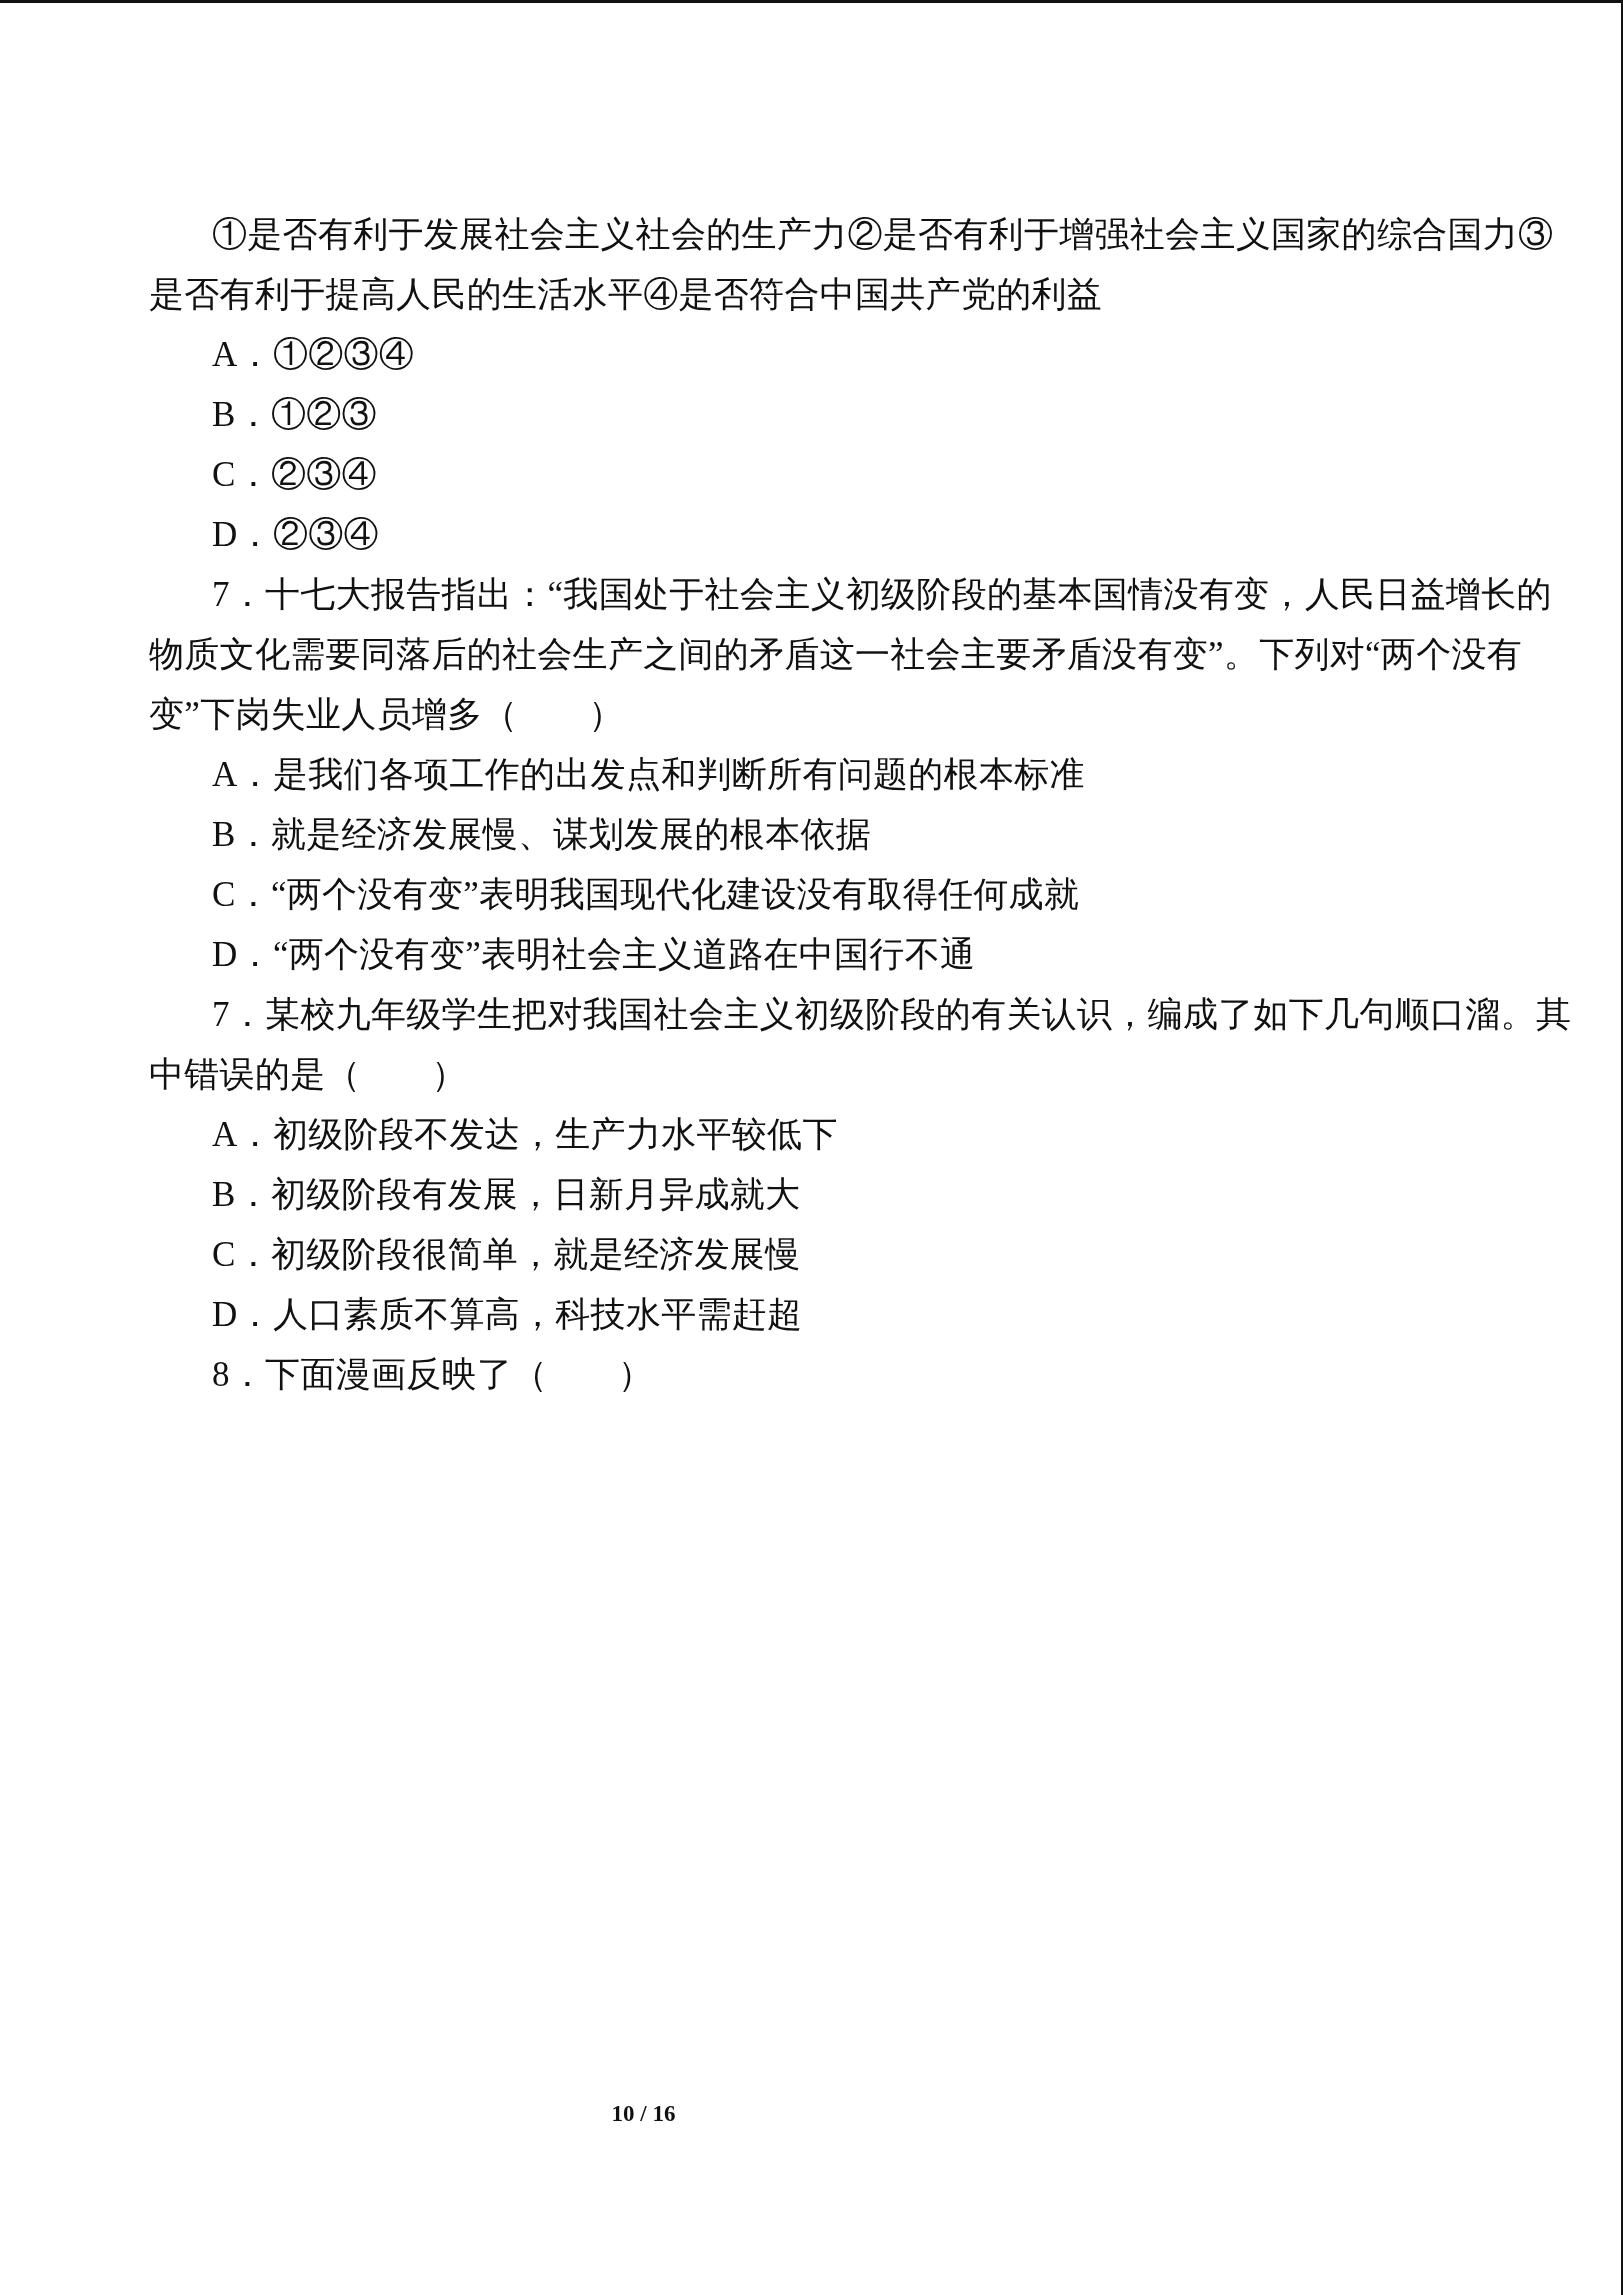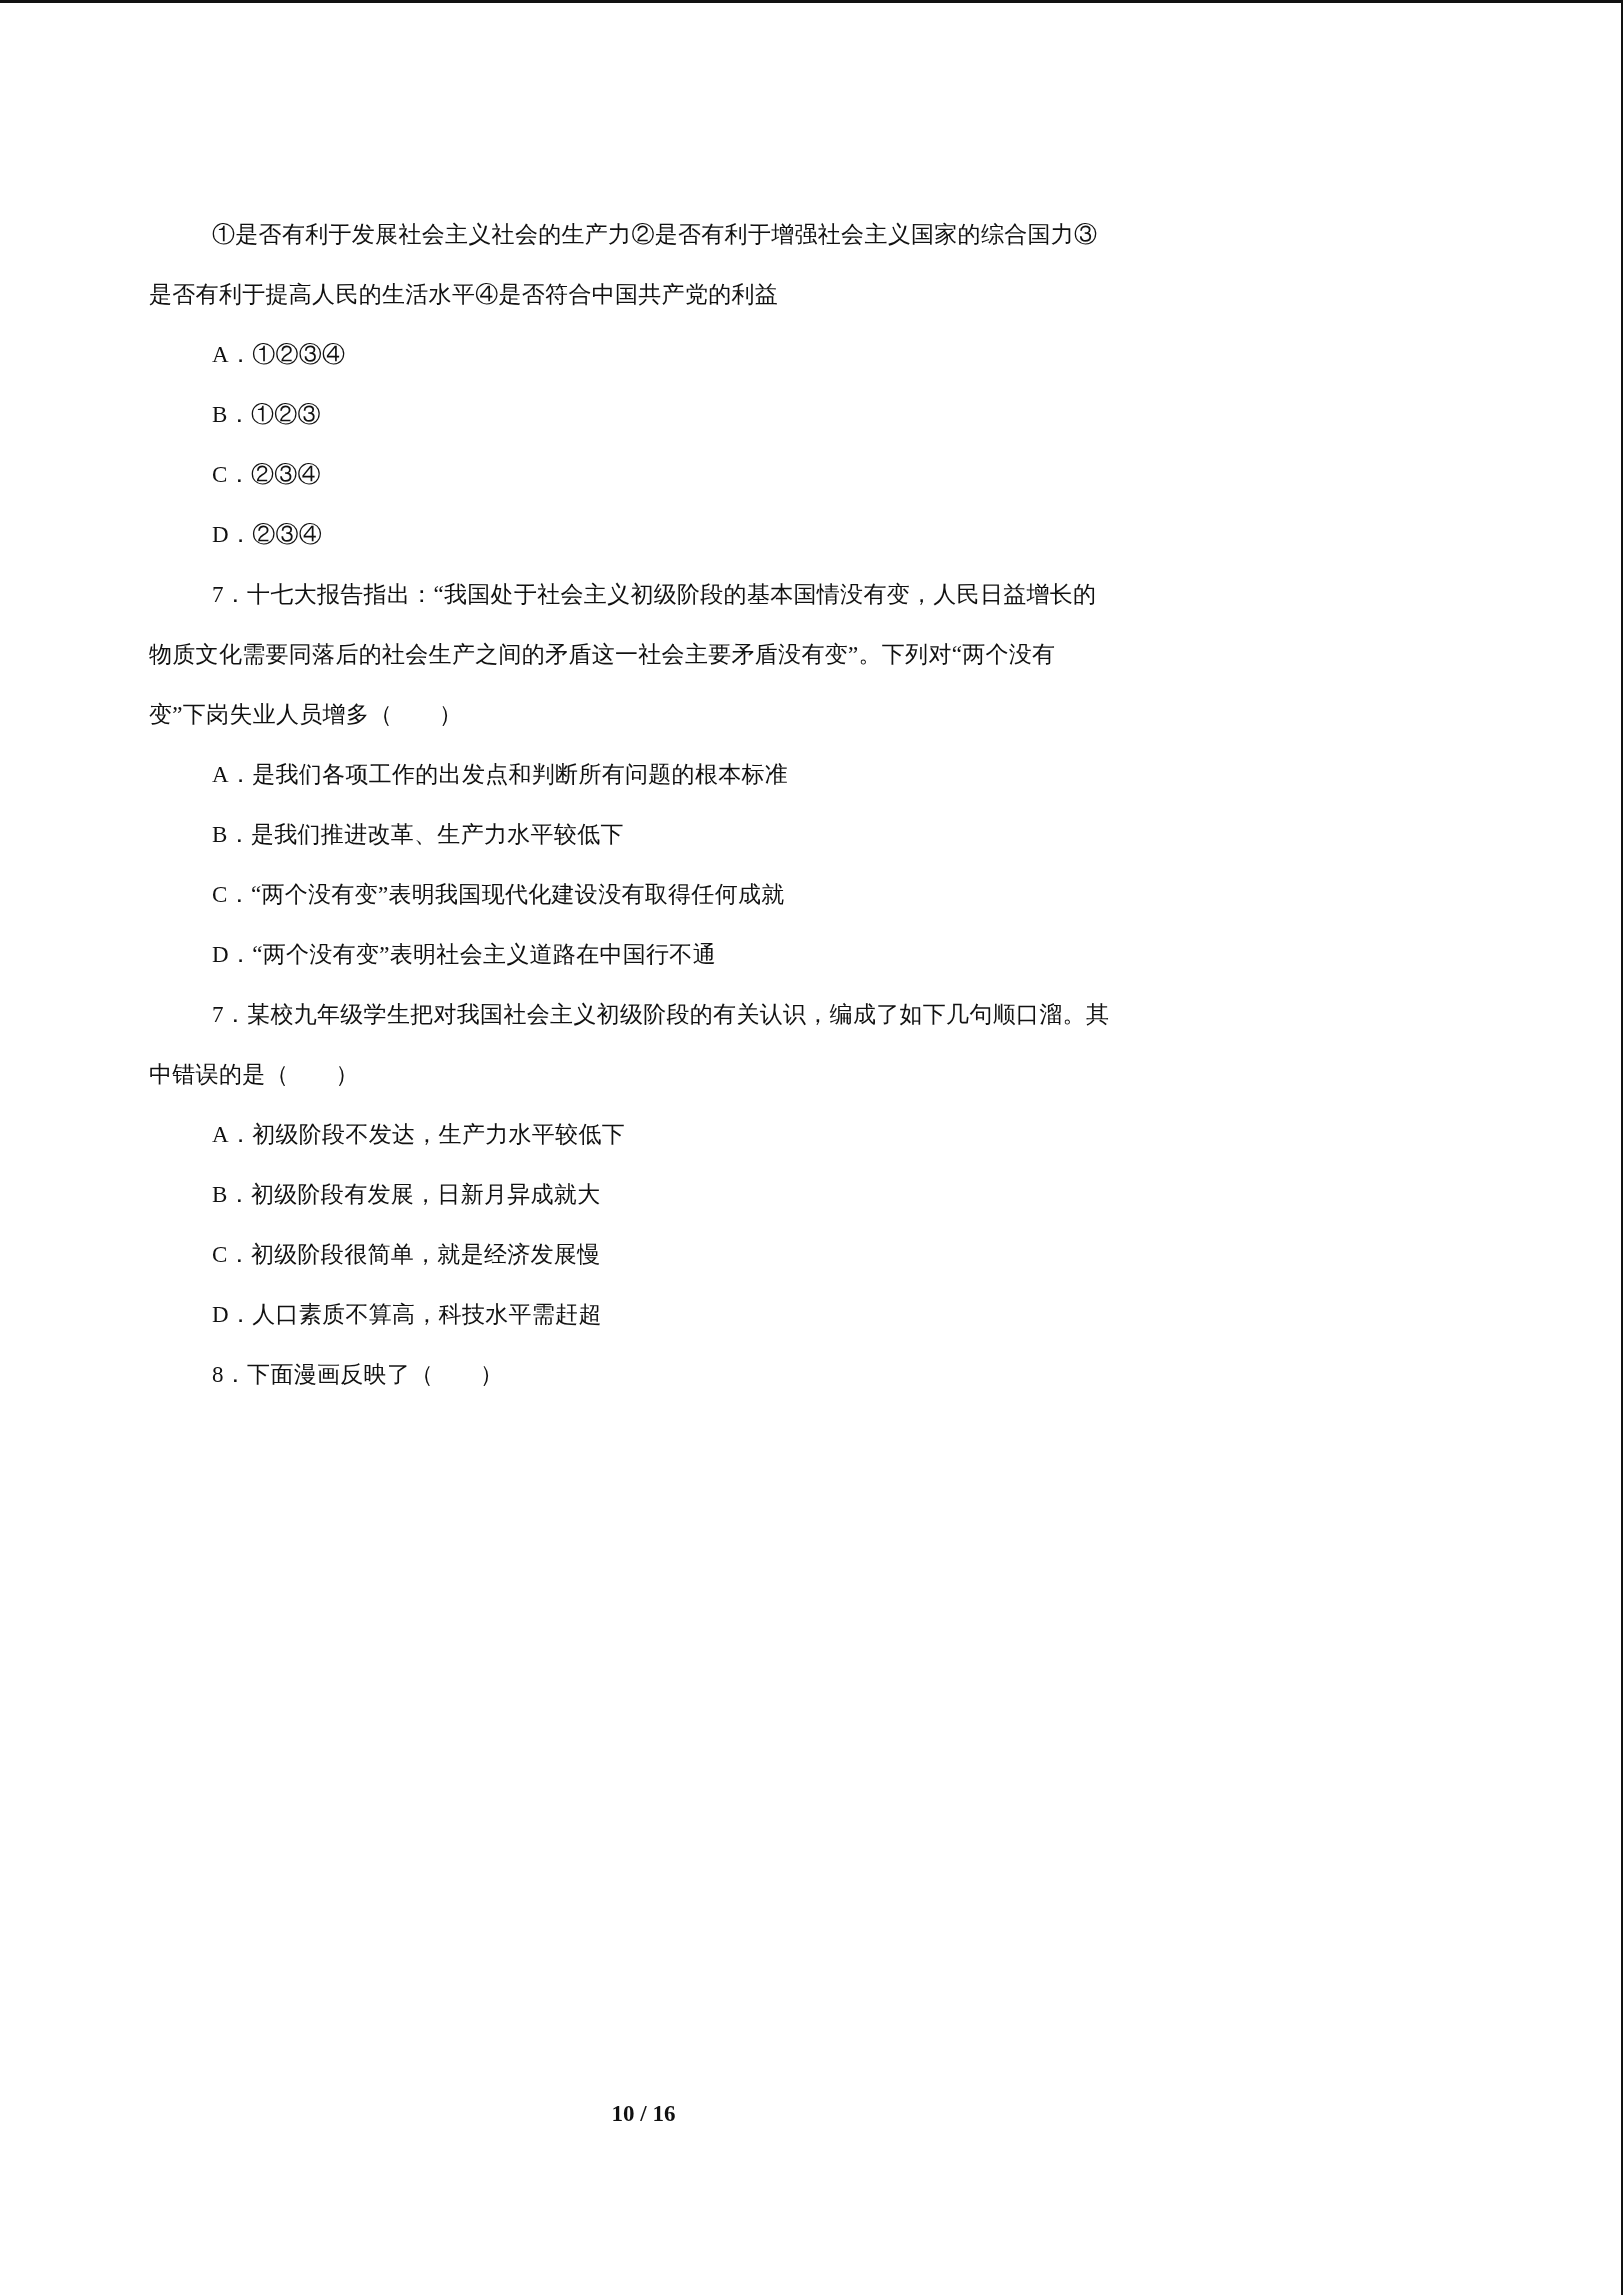--- a/index.html
+++ b/index.html
@@ -5,21 +5,21 @@
   html, body { margin: 0; padding: 0; background: #ffffff; }
   body {
     width: 1623px; height: 2295px; position: relative; overflow: hidden;
     font-family: "Liberation Serif", "DejaVu Serif", serif;
     color: #111111;
   }
   .top-rule { position: absolute; left: 0; top: 0; width: 1623px; height: 2.7px; background: #111; }
   .right-rule { position: absolute; right: 0; top: 0; width: 2px; height: 2295px; background: #111; }
   .content { position: absolute; left: 149px; top: 205px; width: 1329px; }
   .line {
-    font-size: 23px; line-height: 60px; height: 60px; white-space: nowrap; letter-spacing: 0.3px;
+    font-size: 35px; line-height: 60px; height: 60px; white-space: nowrap; letter-spacing: 0.3px;
   }
   .indent { padding-left: 63px; }
   .opt { padding-left: 63px; }
   .page-num {
     position: absolute; top: 2101px; left: 0; width: 1287px; text-align: center;
     font-family: "Liberation Serif", serif; font-weight: bold; font-size: 23px;
   }
 </style>
 </head>
 <body>
@@ -36,21 +36,21 @@
     <div class="line opt">B．①②③</div>
     <div class="line opt">C．②③④</div>
     <div class="line opt">D．②③④</div>
   </div>
 
   <div>
     <div class="line indent">7．十七大报告指出：“我国处于社会主义初级阶段的基本国情没有变，人民日益增长的</div>
     <div class="line">物质文化需要同落后的社会生产之间的矛盾这一社会主要矛盾没有变”。下列对“两个没有</div>
     <div class="line">变”下岗失业人员增多（　　）</div>
     <div class="line opt">A．是我们各项工作的出发点和判断所有问题的根本标准</div>
-    <div class="line opt">B．是我们推进改革、生产力水平较低下</div>
+    <div class="line opt">B．就是经济发展慢、谋划发展的根本依据</div>
     <div class="line opt">C．“两个没有变”表明我国现代化建设没有取得任何成就</div>
     <div class="line opt">D．“两个没有变”表明社会主义道路在中国行不通</div>
   </div>
 
 
   <div>
     <div class="line indent">7．某校九年级学生把对我国社会主义初级阶段的有关认识，编成了如下几句顺口溜。其</div>
     <div class="line">中错误的是（　　）</div>
     <div class="line opt">A．初级阶段不发达，生产力水平较低下</div>
     <div class="line opt">B．初级阶段有发展，日新月异成就大</div>

